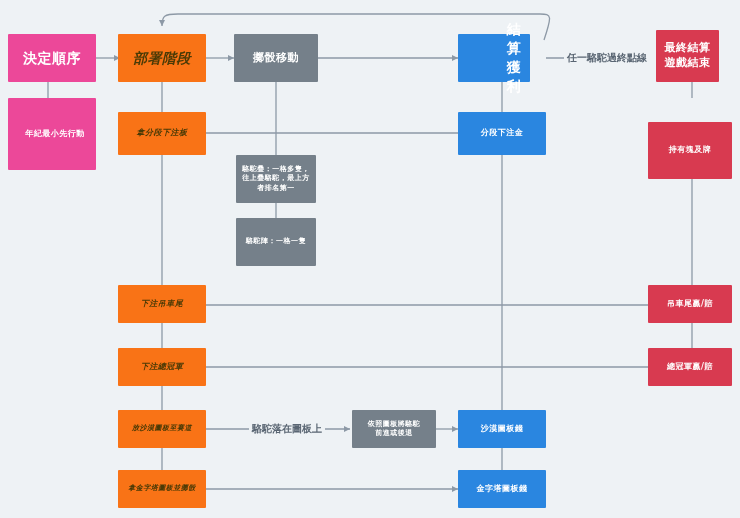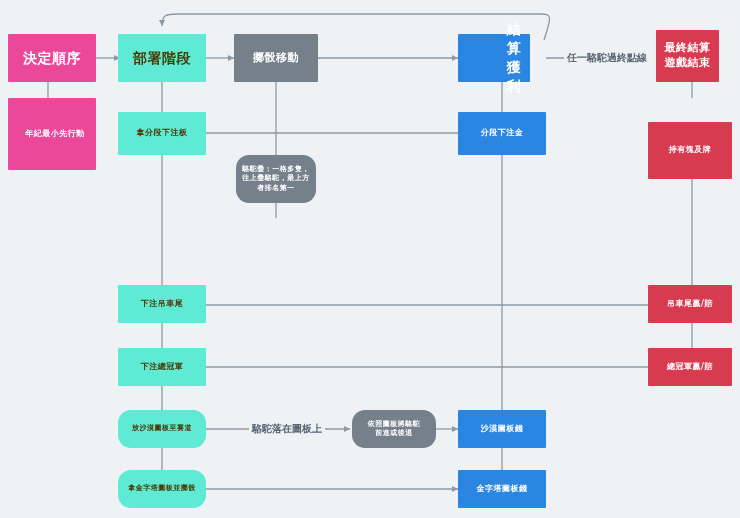--- a/index.html
+++ b/index.html
@@ -35,29 +35,29 @@
     justify-content: center;
     text-align: center;
     color: #ffffff;
     line-height: 1.35;
     padding: 2px 4px;
     border-radius: 1px;
     letter-spacing: 0.5px;
     white-space: pre-line;
   }
   .teal   { background: #ec4899; }
-  .yellow { background: #5eead4; color: #4a3a06; }
+  .yellow { background: #f97316; color: #4a3a06; font-style: italic; }
   .gray   { background: #75808a; }
   .blue   { background: #2a86e0; }
   .red    { background: #d83a50; }
 
   .t-lg  { font-size: 14px; font-weight: 700; }
   .t-md  { font-size: 11px; font-weight: 700; }
   .t-sm  { font-size: 8px;  font-weight: 700; }
-  .t-xs  { font-size: 7px;  font-weight: 700; border-radius: 13px; }
+  .t-xs  { font-size: 7px;  font-weight: 700; }
 
   .edge-label {
     position: absolute;
     font-size: 10px;
     color: #5a6673;
     background: #eef2f5;
     padding: 0 3px;
     white-space: nowrap;
     font-weight: 600;
   }
@@ -139,20 +139,21 @@
   <div class="node yellow t-xs" style="left:118px; top:410px; width:88px;  height:38px;">放沙漠圖板至賽道</div>
 
   <div class="node yellow t-xs" style="left:118px; top:470px; width:88px;  height:38px;">拿金字塔圖板並擲骰</div>
 
   <div class="node gray t-md" style="left:234px; top:34px;  width:84px;  height:48px;">擲骰移動</div>
 
   <div class="node gray t-xs" style="left:236px; top:155px; width:80px;  height:48px;">駱駝疊：一格多隻，
 往上疊駱駝，最上方
 者排名第一</div>
 
+  <div class="node gray t-xs" style="left:236px; top:218px; width:80px;  height:48px;">駱駝陣：一格一隻</div>
 
   <div class="node gray t-xs" style="left:352px; top:410px; width:84px;  height:38px;">依照圖板將駱駝
 前進或後退</div>
 
   <div class="node blue t-lg" style="left:458px; top:34px;  width:72px;  height:48px;padding-left:44px;">結算獲利</div>
 
   <div class="node blue t-sm" style="left:458px; top:112px; width:88px;  height:43px;">分段下注金</div>
 
   <div class="node blue t-sm" style="left:458px; top:410px; width:88px;  height:38px;">沙漠圖板錢</div>
 

